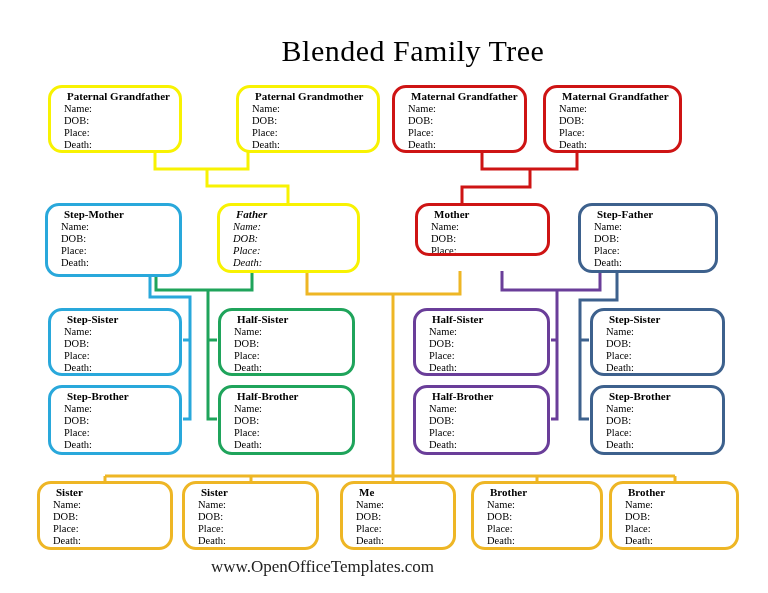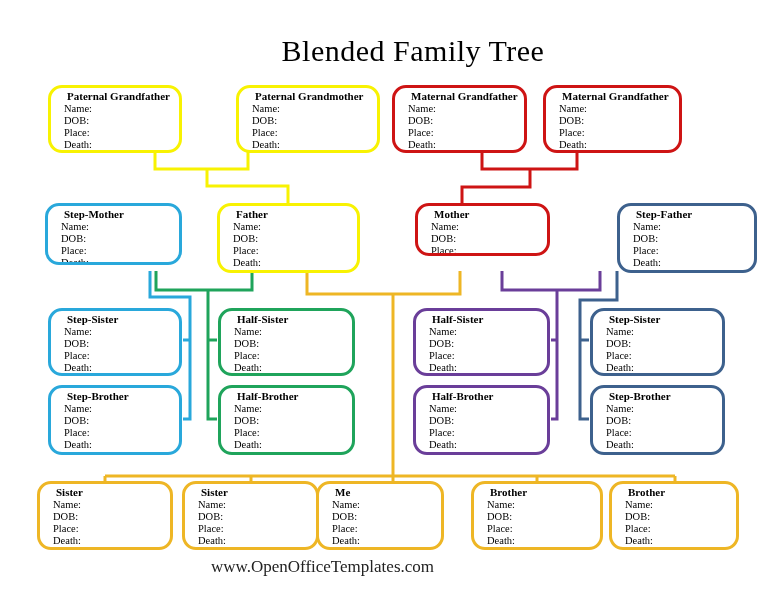--- a/index.html
+++ b/index.html
@@ -83,42 +83,42 @@
       <div class="person-field">Place:</div>
       <div class="person-field">Death:</div>
     </div>
     <div class="person-box" style="left: 543px; top: 85px; width: 139px; height: 68px; border-color: rgb(206, 20, 20);">
       <div class="person-title">Maternal Grandfather</div>
       <div class="person-field">Name:</div>
       <div class="person-field">DOB:</div>
       <div class="person-field">Place:</div>
       <div class="person-field">Death:</div>
     </div>
-    <div class="person-box" style="left: 45px; top: 203px; width: 137px; height: 62px; border-color: rgb(41, 168, 219);">
+    <div class="person-box" style="left: 45px; top: 203px; width: 137px; height: 74px; border-color: rgb(41, 168, 219);">
       <div class="person-title">Step-Mother</div>
       <div class="person-field">Name:</div>
       <div class="person-field">DOB:</div>
       <div class="person-field">Place:</div>
       <div class="person-field">Death:</div>
     </div>
-    <div class="person-box" style="left: 217px; top: 203px; width: 143px; height: 70px; border-color: rgb(248, 242, 2);">
+    <div class="person-box" style="left: 217px; top: 203px; width: 143px; height: 70px; border-color: rgb(248, 242, 2); font-style: italic;">
       <div class="person-title">Father</div>
       <div class="person-field">Name:</div>
       <div class="person-field">DOB:</div>
       <div class="person-field">Place:</div>
       <div class="person-field">Death:</div>
     </div>
     <div class="person-box" style="left: 415px; top: 203px; width: 135px; height: 53px; border-color: rgb(206, 20, 20);">
       <div class="person-title">Mother</div>
       <div class="person-field">Name:</div>
       <div class="person-field">DOB:</div>
       <div class="person-field">Place:</div>
       <div class="person-field">Death:</div>
     </div>
-    <div class="person-box" style="left: 578px; top: 203px; width: 140px; height: 70px; border-color: rgb(61, 97, 141); margin-left: 39px;">
+    <div class="person-box" style="left: 578px; top: 203px; width: 140px; height: 70px; border-color: rgb(61, 97, 141);">
       <div class="person-title">Step-Father</div>
       <div class="person-field">Name:</div>
       <div class="person-field">DOB:</div>
       <div class="person-field">Place:</div>
       <div class="person-field">Death:</div>
     </div>
     <div class="person-box" style="left: 48px; top: 308px; width: 134px; height: 68px; border-color: rgb(41, 168, 219);">
       <div class="person-title">Step-Sister</div>
       <div class="person-field">Name:</div>
       <div class="person-field">DOB:</div>
@@ -181,21 +181,21 @@
       <div class="person-field">Place:</div>
       <div class="person-field">Death:</div>
     </div>
     <div class="person-box" style="left: 182px; top: 481px; width: 137px; height: 69px; border-color: rgb(238, 182, 37);">
       <div class="person-title">Sister</div>
       <div class="person-field">Name:</div>
       <div class="person-field">DOB:</div>
       <div class="person-field">Place:</div>
       <div class="person-field">Death:</div>
     </div>
-    <div class="person-box" style="left: 316px; top: 481px; width: 128px; height: 69px; border-color: rgb(238, 182, 37);">
+    <div class="person-box" style="left: 340px; top: 481px; width: 116px; height: 69px; border-color: rgb(238, 182, 37);">
       <div class="person-title">Me</div>
       <div class="person-field">Name:</div>
       <div class="person-field">DOB:</div>
       <div class="person-field">Place:</div>
       <div class="person-field">Death:</div>
     </div>
     <div class="person-box" style="left: 471px; top: 481px; width: 132px; height: 69px; border-color: rgb(238, 182, 37);">
       <div class="person-title">Brother</div>
       <div class="person-field">Name:</div>
       <div class="person-field">DOB:</div>

